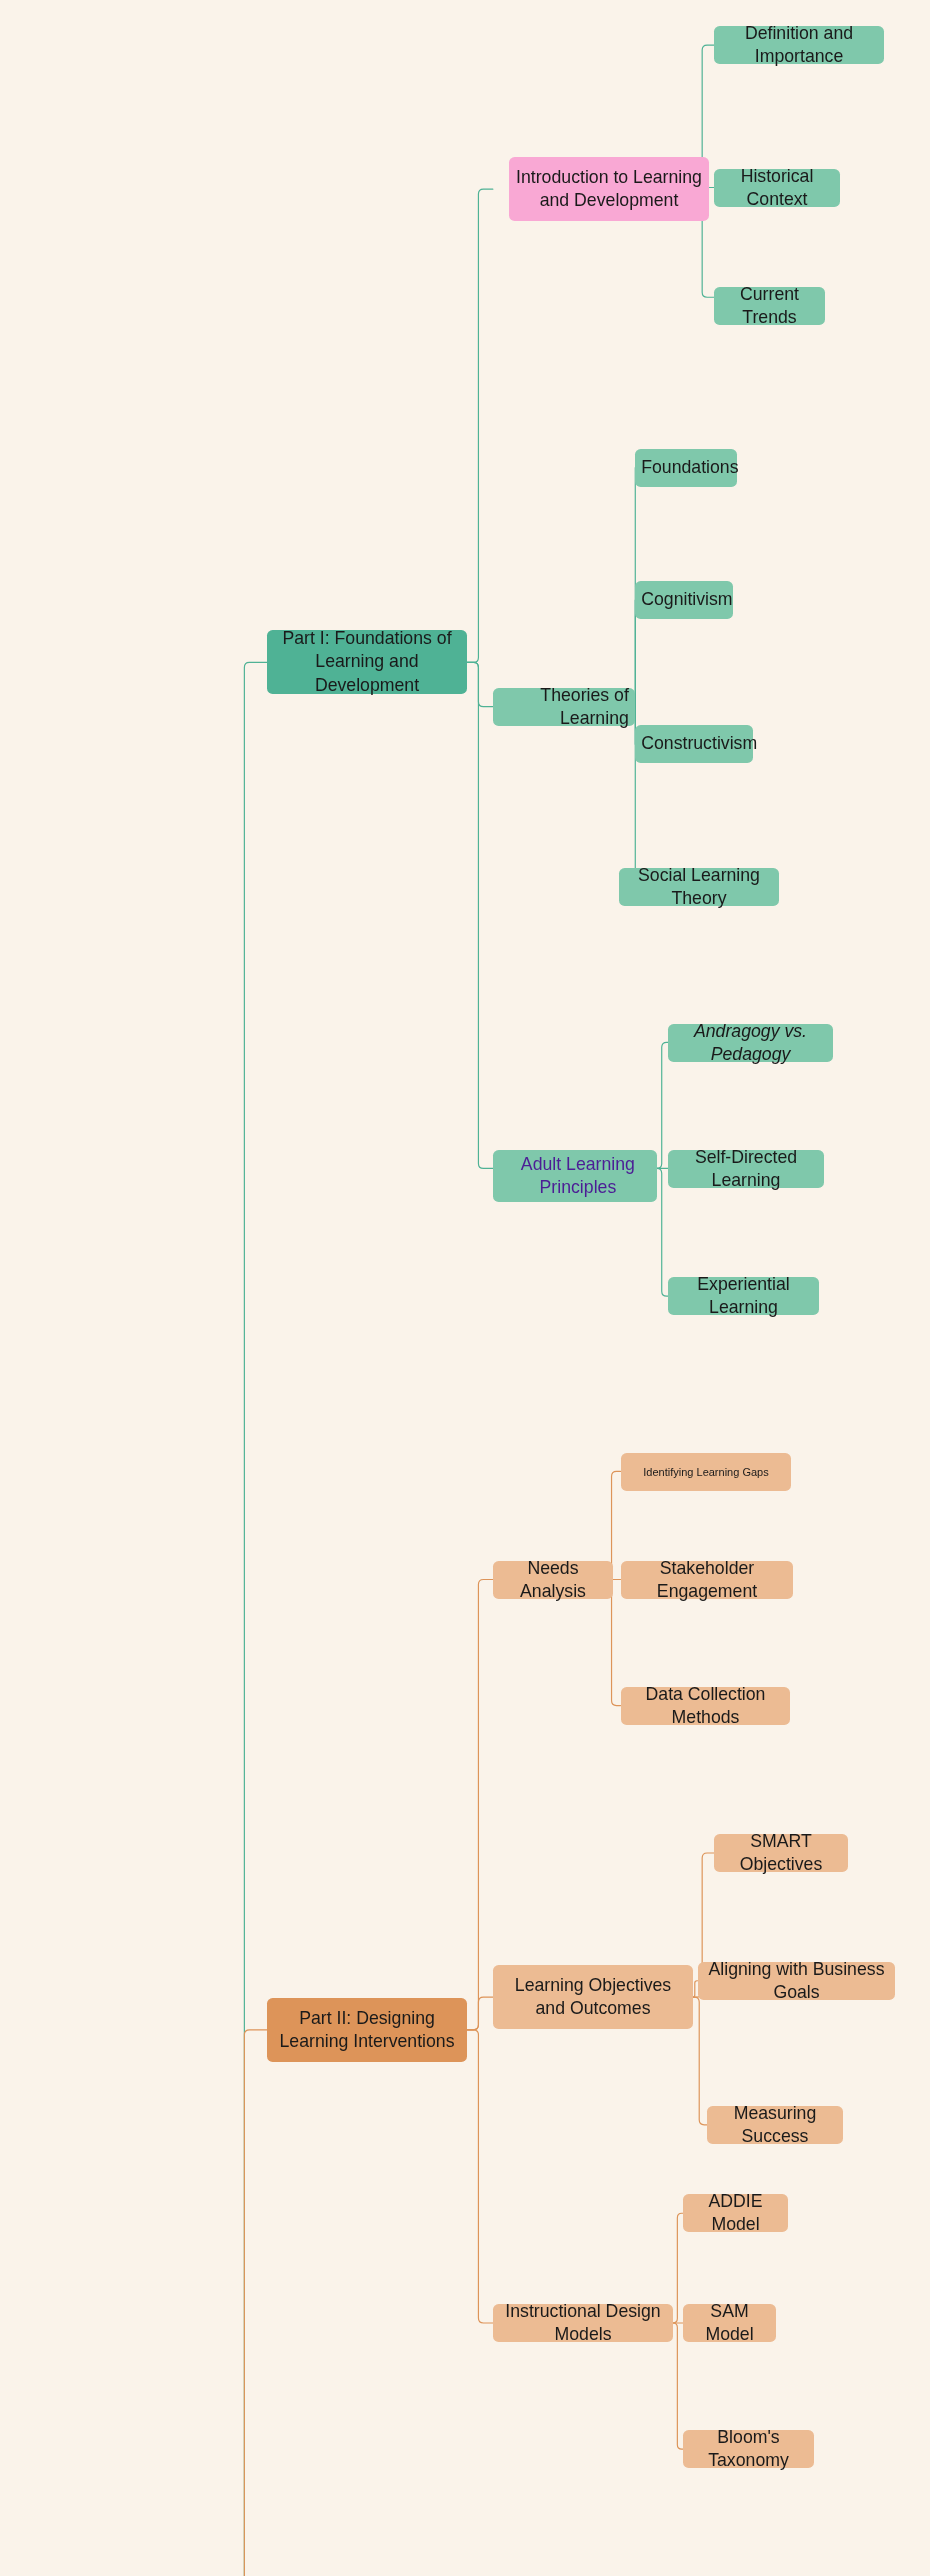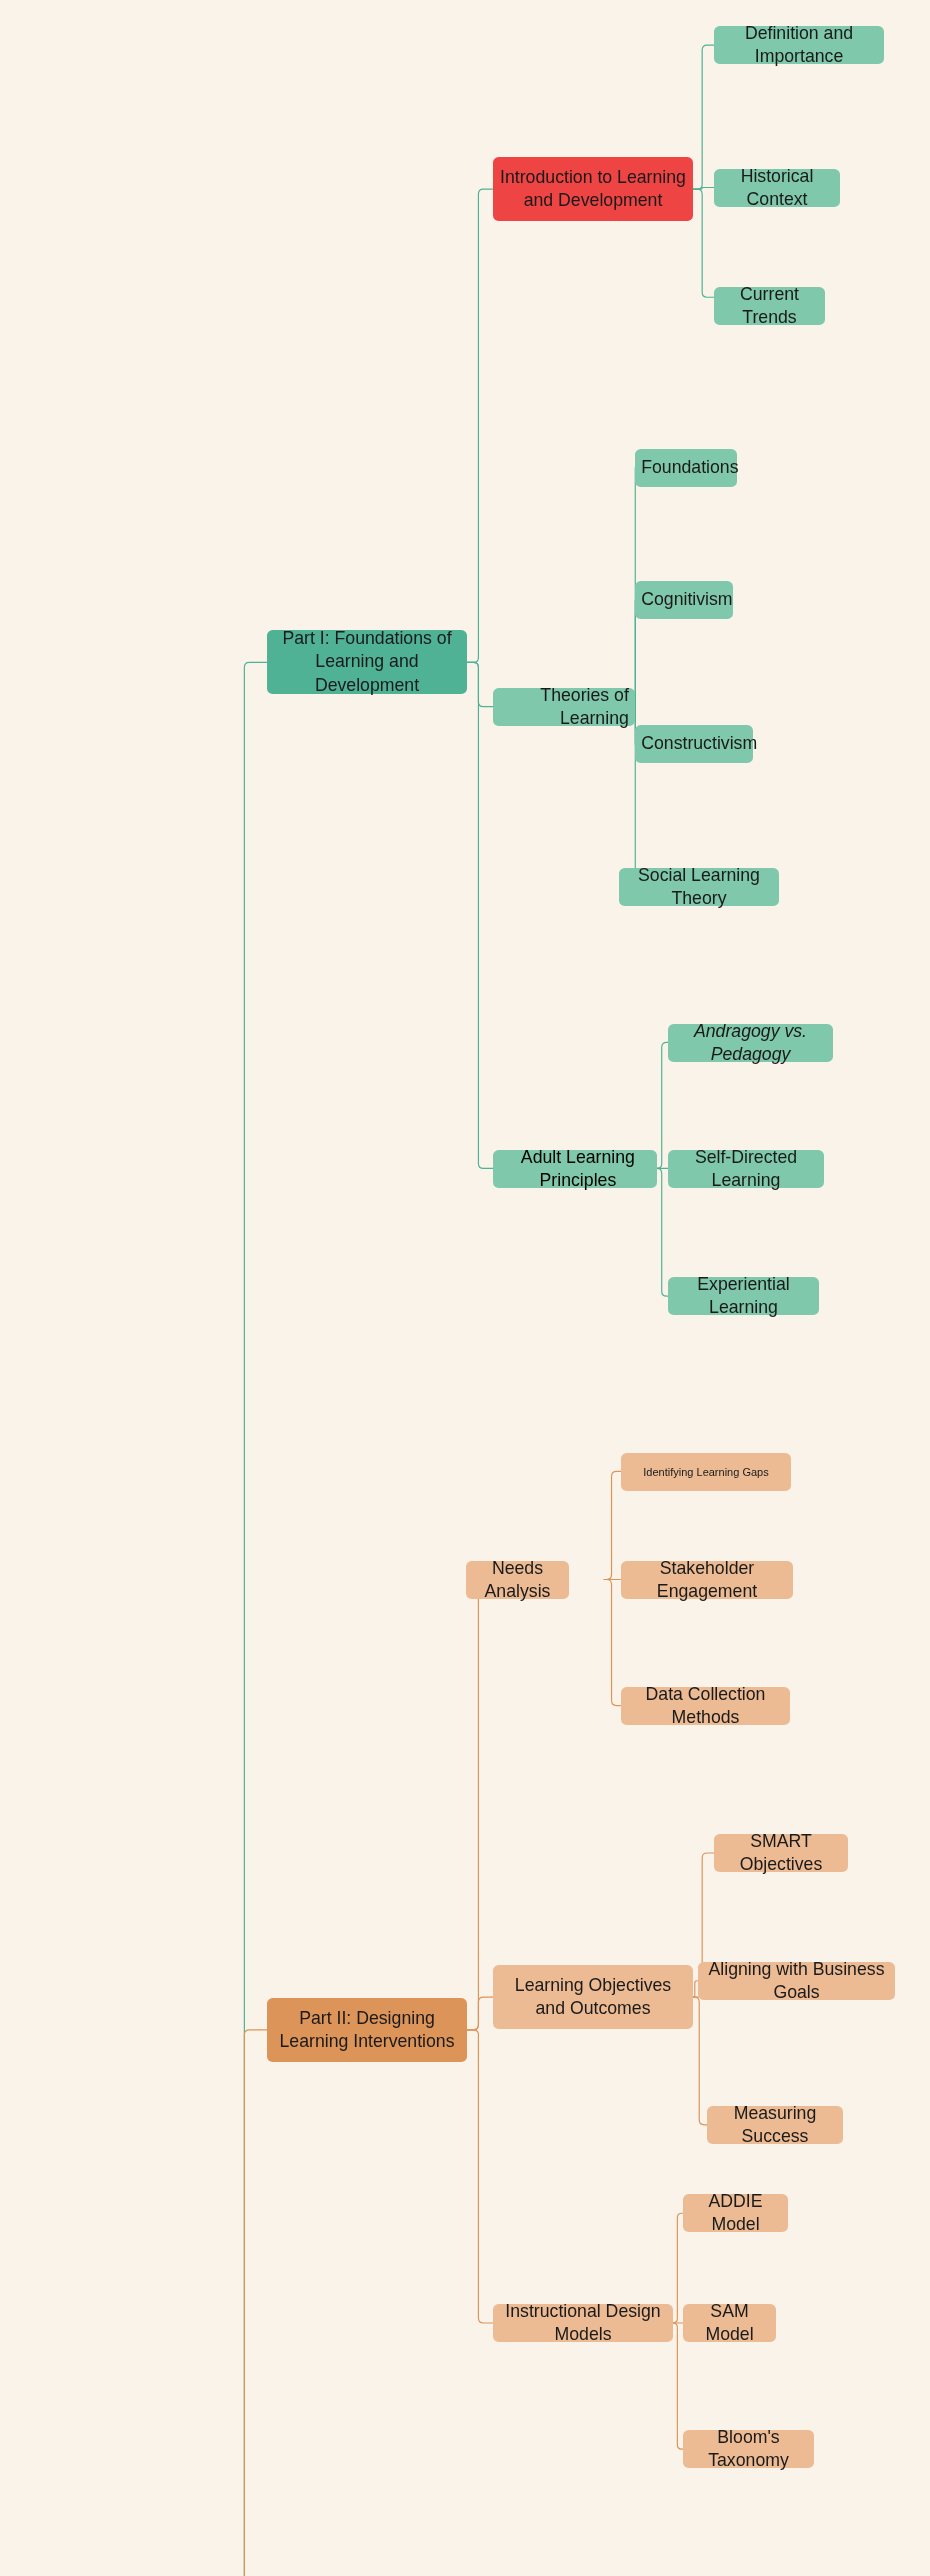--- a/index.html
+++ b/index.html
@@ -80,21 +80,21 @@
       <path d="M 1060.7130281690143 9884.151303242212 L 1084.4014084507044 9884.151303242212" fill="none" stroke="#4fb295" stroke-width="1.9" stroke-linecap="round"></path>
       <path d="M 1060.7130281690143 9884.151303242212 L 1063.3727992957747 9884.151303242212 Q 1071.3727992957747 9884.151303242212 1071.3727992957747 9892.151303242212 L 1071.3727992957747 10081.44055944056 Q 1071.3727992957747 10089.44055944056 1079.3727992957747 10089.44055944056 L 1084.4014084507044 10089.44055944056" fill="none" stroke="#4fb295" stroke-width="1.9" stroke-linecap="round"></path>
       <path d="M 1058.080985915493 10621.087094723458 L 1063.1095950704228 10621.087094723458 Q 1071.1095950704228 10621.087094723458 1071.1095950704228 10613.087094723458 L 1071.1095950704228 10421.165924984107 Q 1071.1095950704228 10413.165924984107 1079.1095950704228 10413.165924984107 L 1087.0334507042255 10413.165924984107" fill="none" stroke="#4fb295" stroke-width="1.9" stroke-linecap="round"></path>
       <path d="M 1058.080985915493 10621.087094723458 L 1087.0334507042255 10621.087094723458" fill="none" stroke="#4fb295" stroke-width="1.9" stroke-linecap="round"></path>
       <path d="M 1058.080985915493 10621.087094723458 L 1063.1095950704228 10621.087094723458 Q 1071.1095950704228 10621.087094723458 1071.1095950704228 10629.087094723458 L 1071.1095950704228 10818.376350921806 Q 1071.1095950704228 10826.376350921806 1079.1095950704228 10826.376350921806 L 1087.0334507042255 10826.376350921806" fill="none" stroke="#4fb295" stroke-width="1.9" stroke-linecap="round"></path>
     </svg>
   <div id="node-layer">
       <div class="node" style="left: 267px; top: 630px; width: 200px; height: 64px; background: rgb(79, 178, 149); color: rgb(26, 26, 26); font-size: 17.7px;">
         <span>Part I: Foundations of Learning and Development</span>
       </div>
-      <div class="node" style="left: 493px; top: 157px; width: 200px; height: 64px; background: #ef4444; color: rgb(26, 26, 26); font-size: 17.7px;">
+      <div class="node" style="left: 509px; top: 157px; width: 200px; height: 64px; background: #f9a8d4; color: rgb(26, 26, 26); font-size: 17.7px;">
         <span>Introduction to Learning and Development</span>
       </div>
       <div class="node" style="left: 714px; top: 26px; width: 170px; height: 38px; background: rgb(127, 200, 171); color: rgb(26, 26, 26); font-size: 17.7px;">
         <span>Definition and Importance</span>
       </div>
       <div class="node" style="left: 714px; top: 169px; width: 126px; height: 38px; background: rgb(127, 200, 171); color: rgb(26, 26, 26); font-size: 17.7px;">
         <span>Historical Context</span>
       </div>
       <div class="node" style="left: 714px; top: 287px; width: 111px; height: 38px; background: rgb(127, 200, 171); color: rgb(26, 26, 26); font-size: 17.7px;">
         <span>Current Trends</span>
@@ -107,36 +107,36 @@
       </div>
       <div class="node" style="left: 635px; top: 581px; width: 98px; height: 38px; background: rgb(127, 200, 171); color: rgb(26, 26, 26); font-size: 17.7px;">
         <span>Cognitivism</span>
       </div>
       <div class="node" style="left: 635px; top: 725px; width: 118px; height: 38px; background: rgb(127, 200, 171); color: rgb(26, 26, 26); font-size: 17.7px;">
         <span>Constructivism</span>
       </div>
       <div class="node" style="left: 619px; top: 868px; width: 160px; height: 38px; background: rgb(127, 200, 171); color: rgb(26, 26, 26); font-size: 17.7px;">
         <span>Social Learning Theory</span>
       </div>
-      <div class="node" style="left: 493px; top: 1150px; width: 164px; height: 38px; background: rgb(127, 200, 171); color: #000000; font-size: 17.7px; padding-left: 12px;">
+      <div class="node" style="left: 493px; top: 1150px; width: 164px; height: 52px; background: rgb(127, 200, 171); color: #4c1d95; font-size: 17.7px; padding-left: 12px;">
         <span>Adult Learning Principles</span>
       </div>
       <div class="node" style="left: 668px; top: 1024px; width: 165px; height: 38px; background: rgb(127, 200, 171); color: rgb(26, 26, 26); font-size: 17.7px; font-style: italic;">
         <span>Andragogy vs. Pedagogy</span>
       </div>
       <div class="node" style="left: 668px; top: 1150px; width: 156px; height: 38px; background: rgb(127, 200, 171); color: rgb(26, 26, 26); font-size: 17.7px;">
         <span>Self-Directed Learning</span>
       </div>
       <div class="node" style="left: 668px; top: 1277px; width: 151px; height: 38px; background: rgb(127, 200, 171); color: rgb(26, 26, 26); font-size: 17.7px;">
         <span>Experiential Learning</span>
       </div>
       <div class="node" style="left: 267px; top: 1998px; width: 200px; height: 64px; background: rgb(221, 148, 89); color: rgb(26, 26, 26); font-size: 17.7px;">
         <span>Part II: Designing Learning Interventions</span>
       </div>
-      <div class="node" style="left: 466px; top: 1561px; width: 103px; height: 38px; background: rgb(236, 187, 147); color: rgb(26, 26, 26); font-size: 17.7px;">
+      <div class="node" style="left: 493px; top: 1561px; width: 120px; height: 38px; background: rgb(236, 187, 147); color: rgb(26, 26, 26); font-size: 17.7px;">
         <span>Needs Analysis</span>
       </div>
       <div class="node" style="left: 621px; top: 1453px; width: 170px; height: 38px; background: rgb(236, 187, 147); color: rgb(26, 26, 26); font-size: 11px;">
         <span>Identifying Learning Gaps</span>
       </div>
       <div class="node" style="left: 621px; top: 1561px; width: 172px; height: 38px; background: rgb(236, 187, 147); color: rgb(26, 26, 26); font-size: 17.7px;">
         <span>Stakeholder Engagement</span>
       </div>
       <div class="node" style="left: 621px; top: 1687px; width: 169px; height: 38px; background: rgb(236, 187, 147); color: rgb(26, 26, 26); font-size: 17.7px;">
         <span>Data Collection Methods</span>

